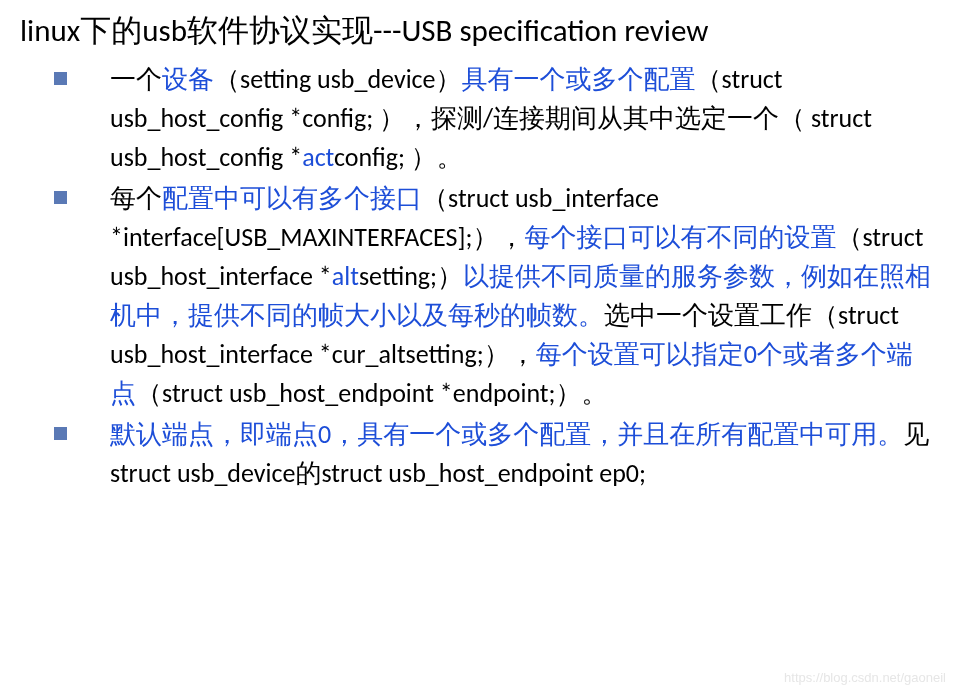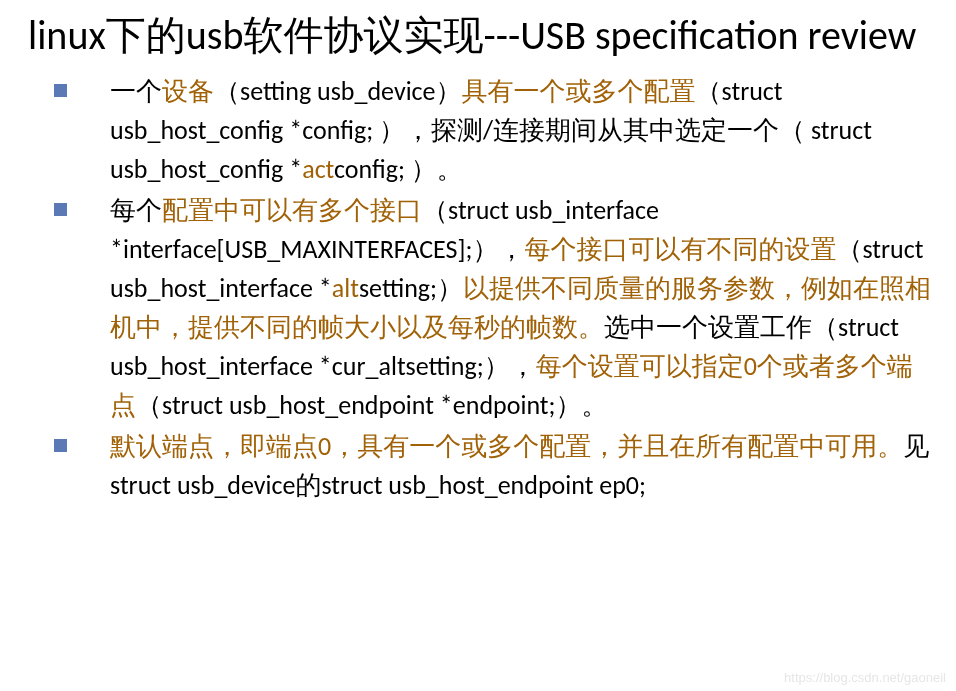--- a/index.html
+++ b/index.html
@@ -5,25 +5,24 @@
   * { margin: 0; padding: 0; box-sizing: border-box; }
   body {
     width: 956px;
     height: 691px;
     background: #ffffff;
     font-family: "Microsoft YaHei", "SimSun", Calibri, Arial, sans-serif;
     position: relative;
     overflow: hidden;
   }
   .title {
-    font-size: 40px;
+    font-size: 31px;
     color: #000;
     padding: 10px 20px 6px 20px;
     line-height: 1.3;
-    margin-left: 8px;
   }
   .content {
     padding: 4px 20px 0 50px;
   }
   ul { list-style: none; }
   li {
     position: relative;
     padding-left: 60px;
     font-size: 26px;
     color: #000;
@@ -31,21 +30,21 @@
     margin-bottom: 2px;
   }
   .bullet {
     position: absolute;
     left: 4px;
     top: 12px;
     width: 13px;
     height: 13px;
     background: #5a79b5;
   }
-  .red { color: #a16207; }
+  .red { color: #1d4ed8; }
   .watermark {
     position: absolute;
     bottom: 6px;
     right: 10px;
     font-size: 13px;
     color: #e6e6e6;
     font-family: Arial, sans-serif;
     text-align: center;
   }
 </style>

